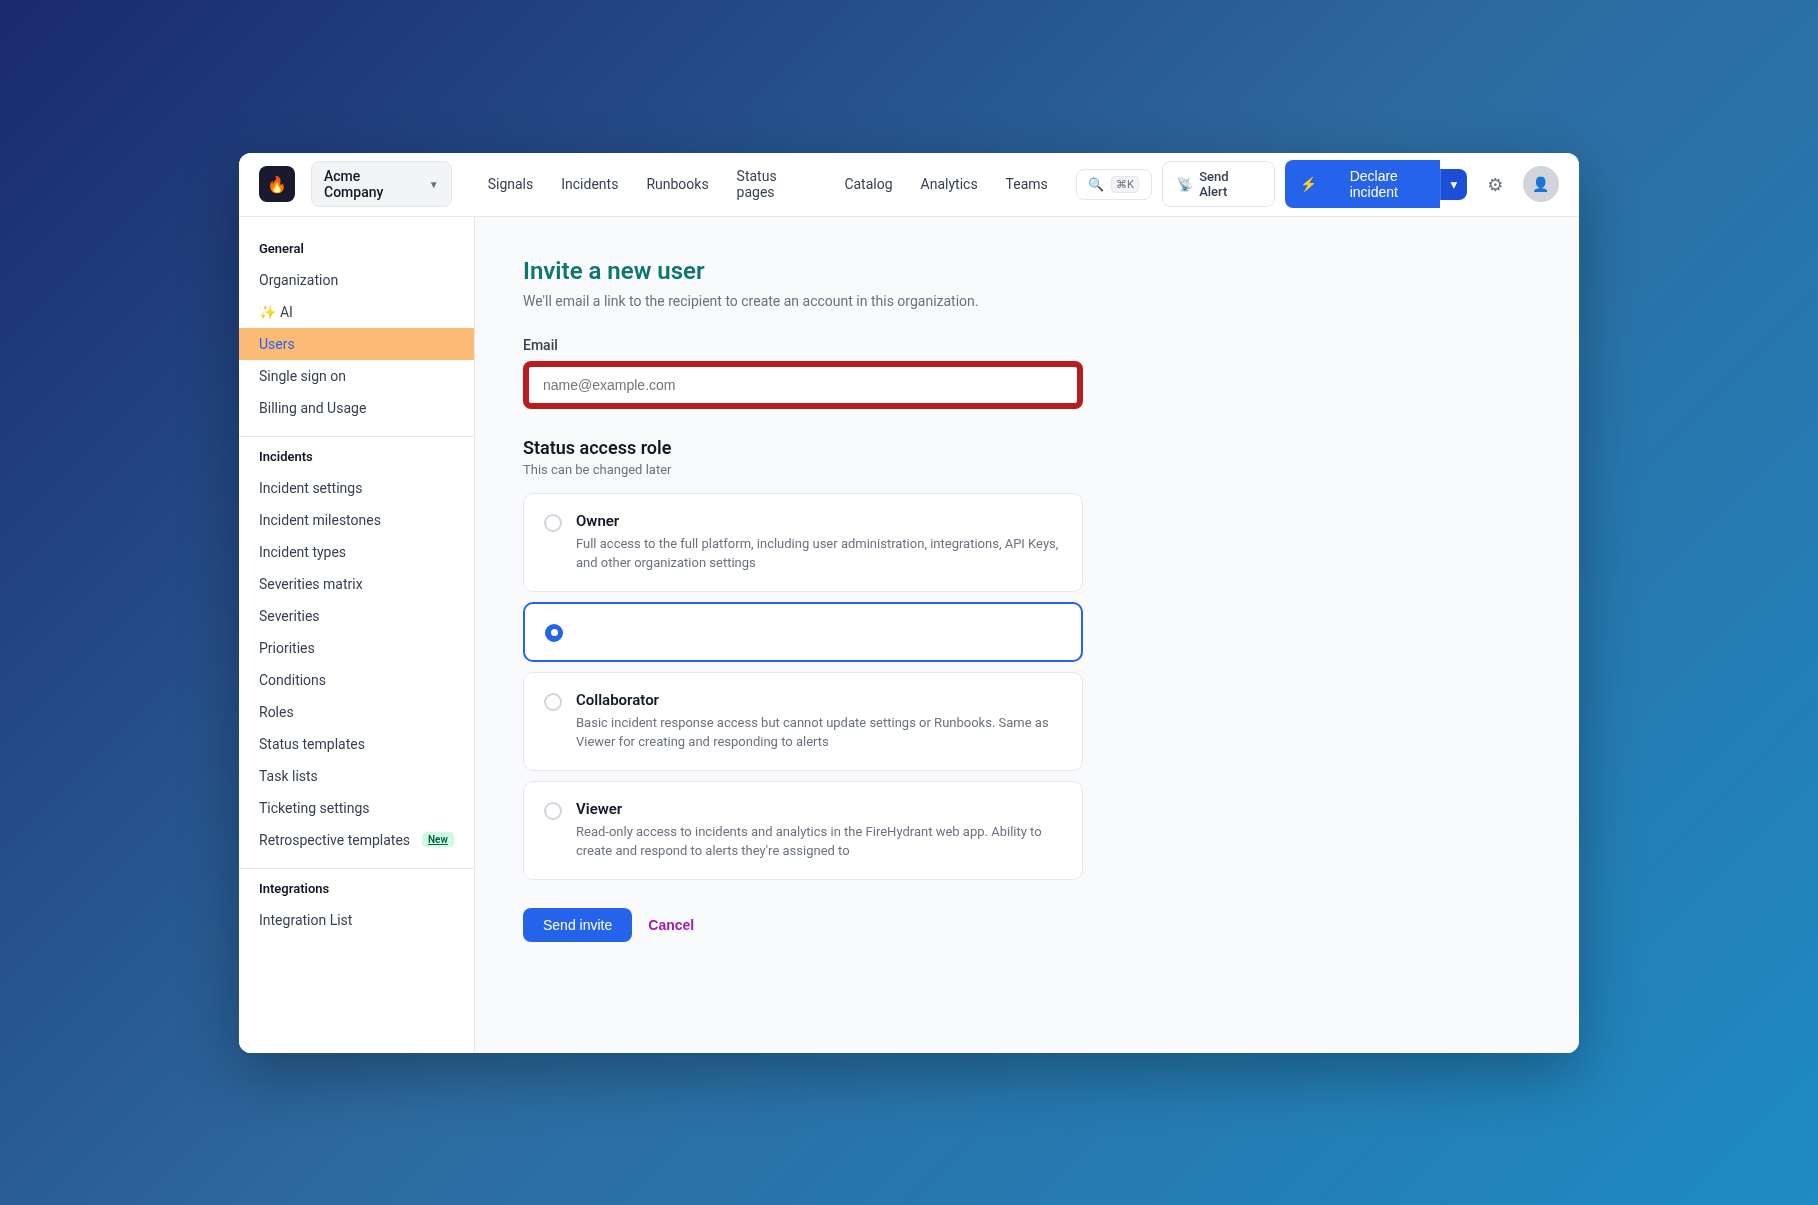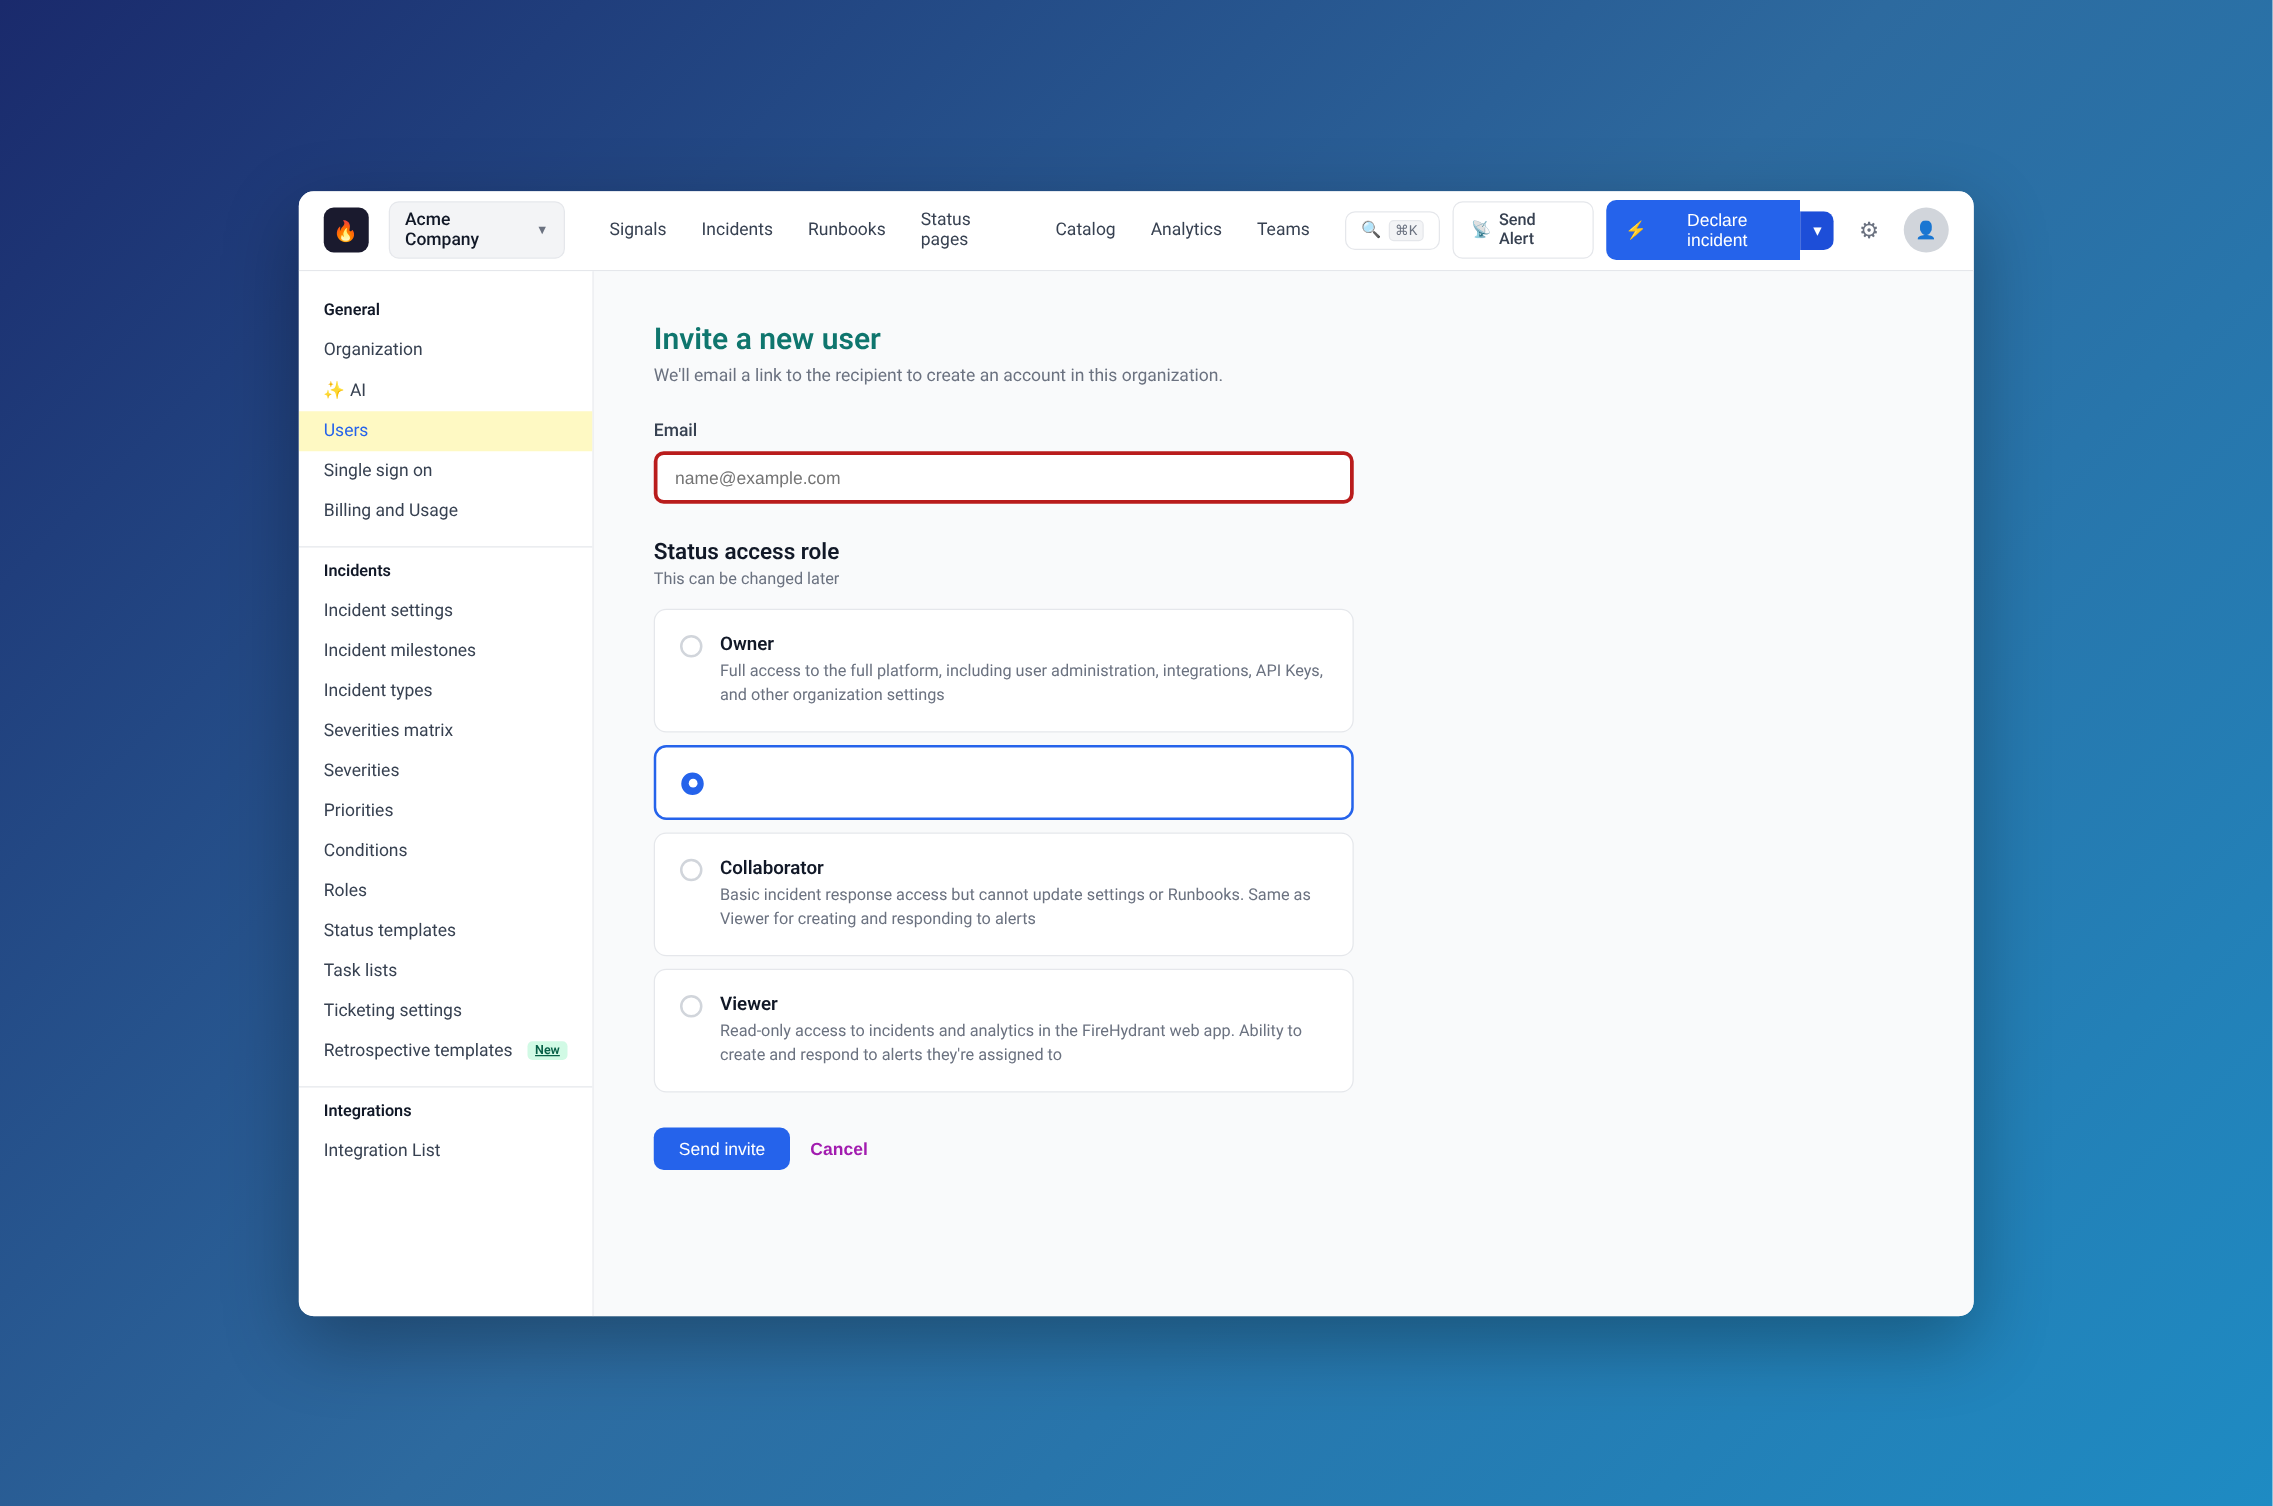--- a/index.html
+++ b/index.html
@@ -183,21 +183,21 @@
       display: flex;
       align-items: center;
       gap: 8px;
       padding: 8px 20px;
       font-size: 14px;
       color: #374151;
       cursor: pointer;
       border-radius: 0;
       transition: background 0.1s;
     }
-    .sidebar-item.active { color: #2563eb; background: #fef9c3; }
+    .sidebar-item.active { color: #2563eb; background: #fdba74; }
     .badge-new {
       background: #d1fae5;
       color: #065f46;
       font-size: 10px;
       font-weight: 600;
       padding: 2px 6px;
       border-radius: 4px;
       margin-left: 4px;
       text-decoration: underline;
     }
@@ -227,21 +227,21 @@
     .form-label {
       font-size: 14px;
       font-weight: 500;
       color: #374151;
       margin-bottom: 8px;
       display: block;
     }
     .email-input {
       width: 100%;
       max-width: 560px;
-      border: 3px solid #b91c1c;
+      border: 6px solid #b91c1c;
       border-radius: 8px;
       padding: 10px 14px;
       font-size: 14px;
       color: #9ca3af;
       background: #fff;
       outline: none;
     }
     .section-title {
       font-size: 18px;
       font-weight: 600;

